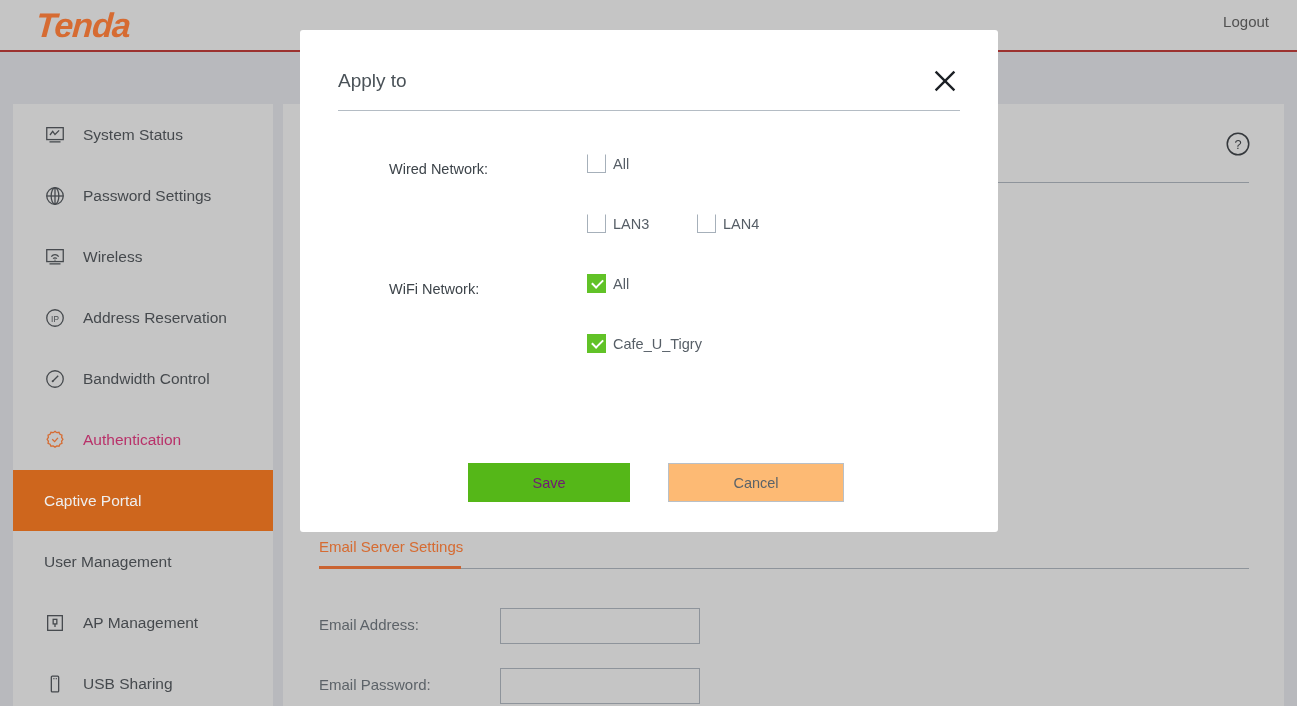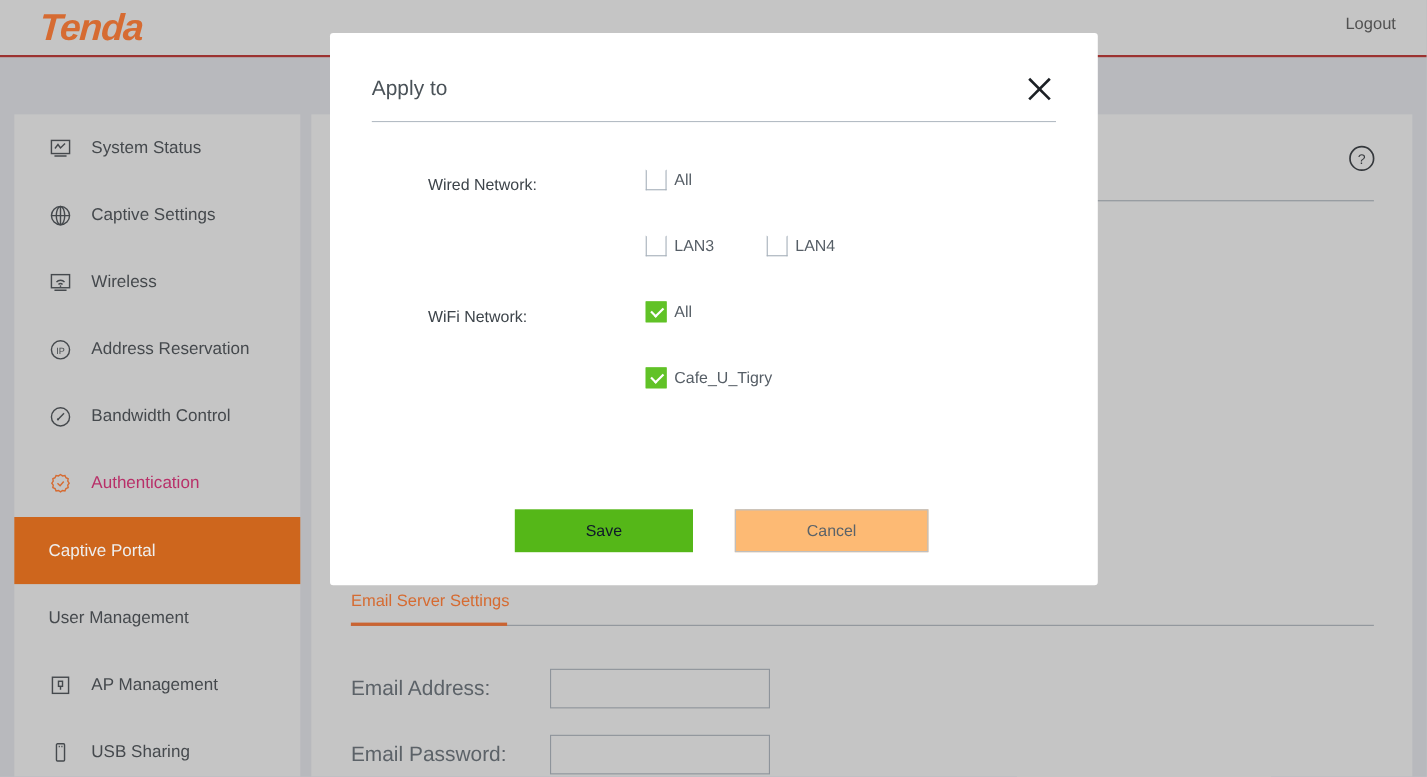--- a/index.html
+++ b/index.html
@@ -101,21 +101,21 @@
     position: absolute; left: 36px; top: 464px;
     width: 930px; height: 1px; background: #8a929a;
   }
   .section-underline-active {
     position: absolute; left: 36px; top: 462px;
     width: 142px; height: 3px; background: #d4571a;
   }
   .field-row { position: absolute; left: 36px; }
   .field-label {
     position: absolute; left: 0; top: 8px;
-    font-size: 19px; color: #4d555c;
+    font-size: 15px; color: #4d555c;
     white-space: nowrap;
   }
   .field-input {
     position: absolute; left: 181px; top: 0;
     width: 200px; height: 36px;
     background: #cdcdcd;
     border: 1px solid #8a929a;
   }
 
   
@@ -182,21 +182,21 @@
     position: absolute; top: 433px;
     height: 39px;
     font-family: "Liberation Sans", sans-serif;
     font-size: 14.5px;
     cursor: pointer;
     border: none;
     display: flex; align-items: center; justify-content: center;
   }
   .btn-save {
     left: 168px; width: 162px;
-    background: #55b718; color: #0f172a;
+    background: #55b718; color: #701a75;
   }
   .btn-cancel {
     left: 368px; width: 176px;
     background: #fdba74; color: #5b6369;
     border: 1px solid #b9c0c7;
   }
 </style>
 </head>
 <body>
 
@@ -224,21 +224,21 @@
 
     <div class="nav-item">
       <span class="ic">
         <svg class="icon" width="22" height="22" viewBox="0 0 24 24" fill="none" stroke="#31363b" stroke-width="1.4">
           <circle cx="12" cy="12" r="9"></circle>
           <ellipse cx="12" cy="12" rx="4.2" ry="9"></ellipse>
           <line x1="3" y1="12" x2="21" y2="12"></line>
           <line x1="12" y1="3" x2="12" y2="21"></line>
         </svg>
       </span>
-      <span class="lbl">Captive Settings</span>
+      <span class="lbl">Password Settings</span>
     </div>
 
     <div class="nav-item">
       <span class="ic">
         <svg class="icon" width="22" height="22" viewBox="0 0 24 24" fill="none" stroke="#31363b" stroke-width="1.4">
           <rect x="3" y="4" width="18" height="13"></rect>
           <path d="M8 11.5a5 5 0 0 1 8 0"></path>
           <path d="M10 13.8a2.6 2.6 0 0 1 4 0"></path>
           <circle cx="12" cy="15.4" r="0.8" fill="#31363b" stroke="none"></circle>
           <line x1="6" y1="19.5" x2="18" y2="19.5"></line>

